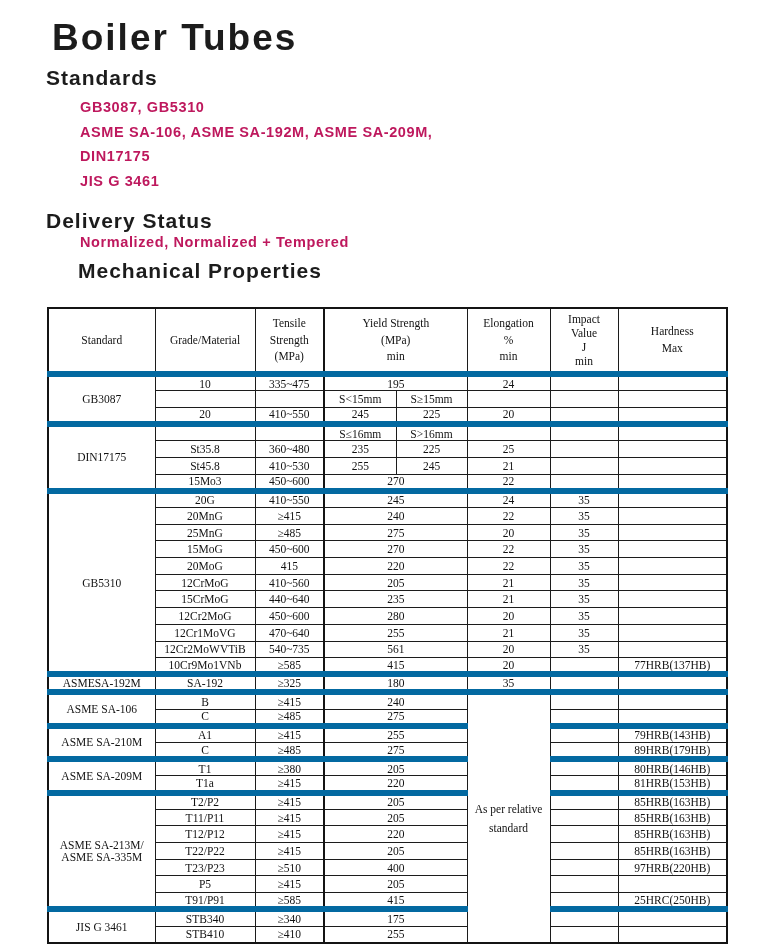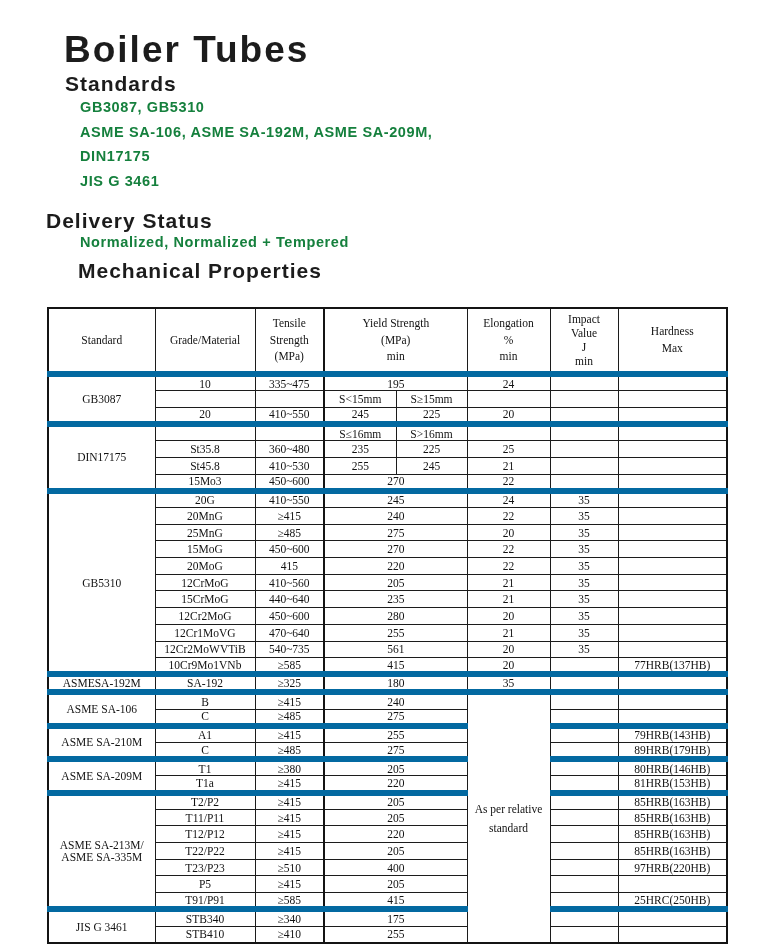--- a/index.html
+++ b/index.html
@@ -10,35 +10,35 @@
     font-family: "Liberation Sans", sans-serif;
     color: #1e1e1e;
     position: relative;
     overflow: hidden;
   }
   .page { position: absolute; inset: 0; }
 
   .doc-title {
     position: absolute; left: 52px; top: 17px;
     font-size: 37px; font-weight: 700; letter-spacing: 2px;
-    color: #1c1c1c; margin: 12px;
+    color: #1c1c1c; margin: 0;
   }
   .sec-heading {
     position: absolute; left: 46px;
     font-size: 21px; font-weight: 700; letter-spacing: 1px;
     color: #1c1c1c; margin: 0;
   }
-  #standards-heading { top: 72px; margin-left: 19px; }
+  #standards-heading { top: 66px; }
   #delivery-heading  { top: 209px; }
   #mech-heading      { top: 259px; margin-left: 32px; }
 
   .indent-block {
     position: absolute; left: 80px;
     font-size: 14.5px; font-weight: 700; letter-spacing: 0.6px;
-    color: #15803d; line-height: 24.5px;
+    color: #be185d; line-height: 24.5px;
   }
   #standards-list { top: 95px; }
   #delivery-value { top: 232px; line-height: 20px; }
 
   table.mech {
     position: absolute; left: 47px; top: 307px;
     width: 679px;
     border-collapse: collapse; table-layout: fixed;
     font-family: "Liberation Serif", serif;
     font-size: 11.5px; color: #121212;

